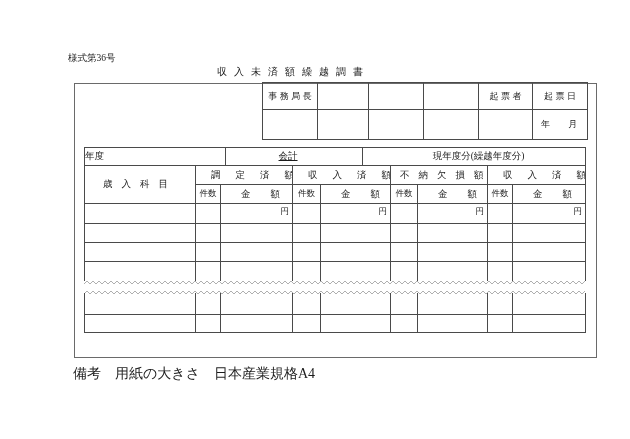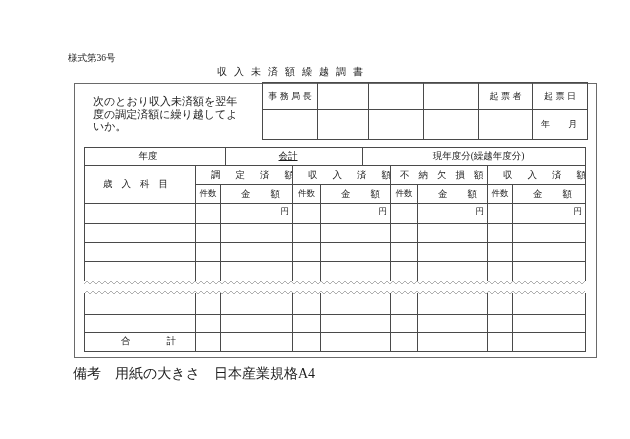--- a/index.html
+++ b/index.html
@@ -24,21 +24,21 @@
   .appr-tbl { left:242px; top:82px; width:325px; }
   .c-appr { letter-spacing:2.5px; padding-left:2.5px; font-size:9px; }
   .c-ymd  { letter-spacing:8px;  padding-left:8px;  font-size:9px; }
 
   .main-tbl { left:64px; width:501px; }
   .tA { top:147px; }
   .tB { top:293px; }
   .tA tr:last-child td { border-bottom:none; }
   .tB tr:first-child td { border-top:none; }
 
-  .c-nendo  { text-align:center; padding-right:14px; }
+  .c-nendo  { text-align:left; padding-right:14px; }
   .c-kaikei { text-align:center; padding-right:12px;text-decoration:underline; }
   .c-gennen { text-align:center;  padding-left:9px; }
   .c-item   { letter-spacing:9px;  }
   .c-g4     { letter-spacing:15px; padding-left:15px; }
   .c-g5     { letter-spacing:9px;  padding-left:9px;font-family:Liberation Mono, monospace; }
   .c-amt    { letter-spacing:20px; padding-left:20px; }
   .c-cnt    { font-size:8.5px; }
   .c-yen    { text-align:right; vertical-align:top; font-size:8.5px; padding:2px 3px 0 0; }
   .c-total  { letter-spacing:36px; padding-left:36px; }
 
@@ -49,23 +49,20 @@
 </head>
 <body>
 
 <div class="page">
 
   <div class="abs form-no">様式第36号</div>
   <div class="abs title">収入未済額繰越調書</div>
 
   <div class="abs outer-box"></div>
 
-  <div class="abs instruction">次のとおり収入未済額を翌年
-度の調定済額に繰り越してよ
-いか。</div>
 
   <table class="appr-tbl">
     <colgroup>
         <col style="width:55px">
         <col style="width:51px">
         <col style="width:55px">
         <col style="width:55px">
         <col style="width:54px">
         <col style="width:55px">
       </colgroup>
@@ -210,29 +207,18 @@
           <td></td>
           <td></td>
           <td colspan="2"></td>
           <td></td>
           <td colspan="2"></td>
           <td></td>
           <td></td>
           <td></td>
           <td></td>
         </tr>
-    <tr style="height:19px">
-      <td class="c-total">合計</td>
-      <td></td>
-          <td colspan="2"></td>
-          <td></td>
-          <td colspan="2"></td>
-          <td></td>
-          <td></td>
-          <td></td>
-          <td></td>
-    </tr>
   </tbody>
     </table>
 
   <div class="abs note">備考　用紙の大きさ　日本産業規格A4</div>
 
 </div>
 
 </body></html>

